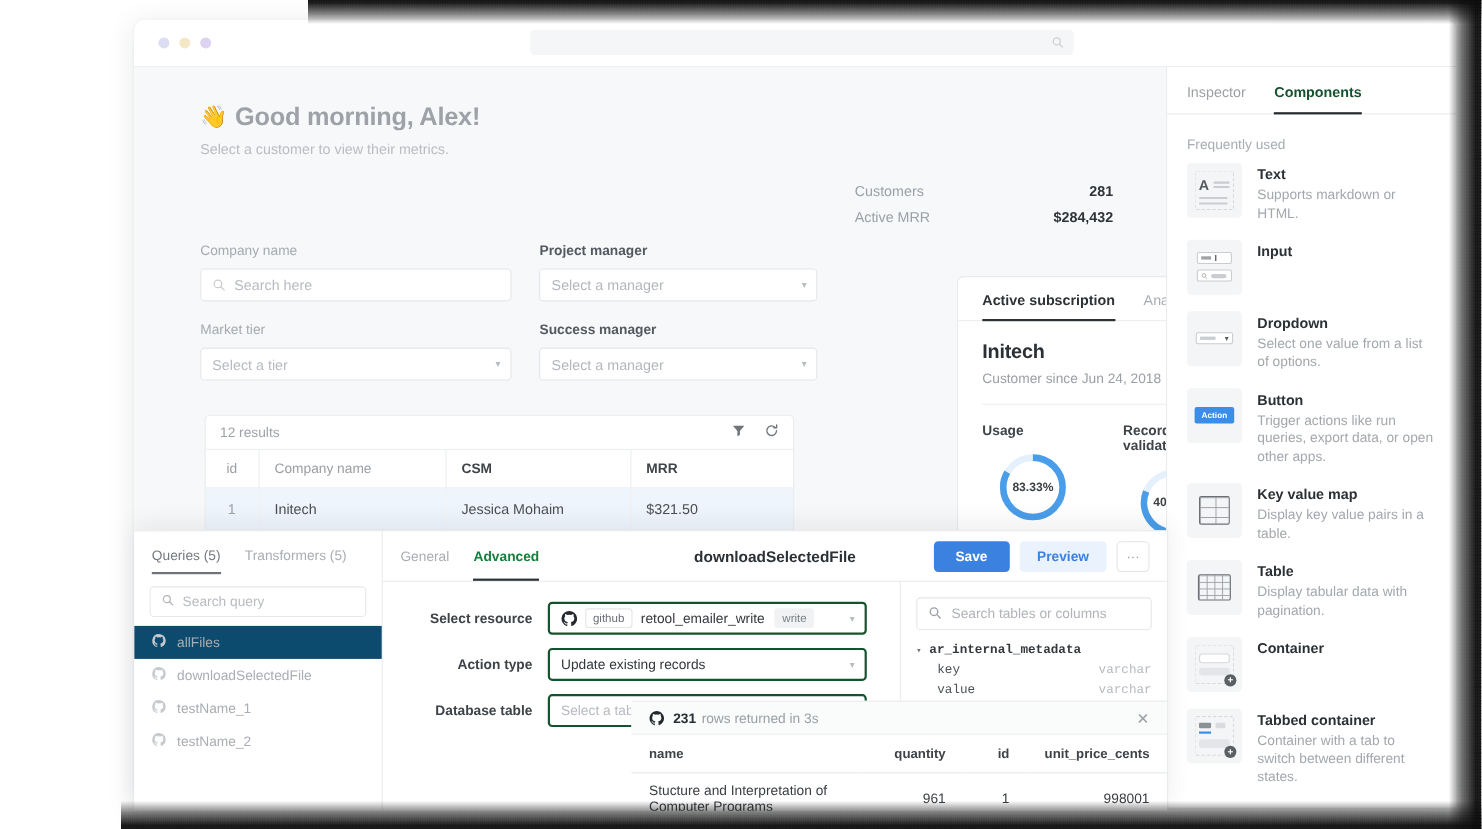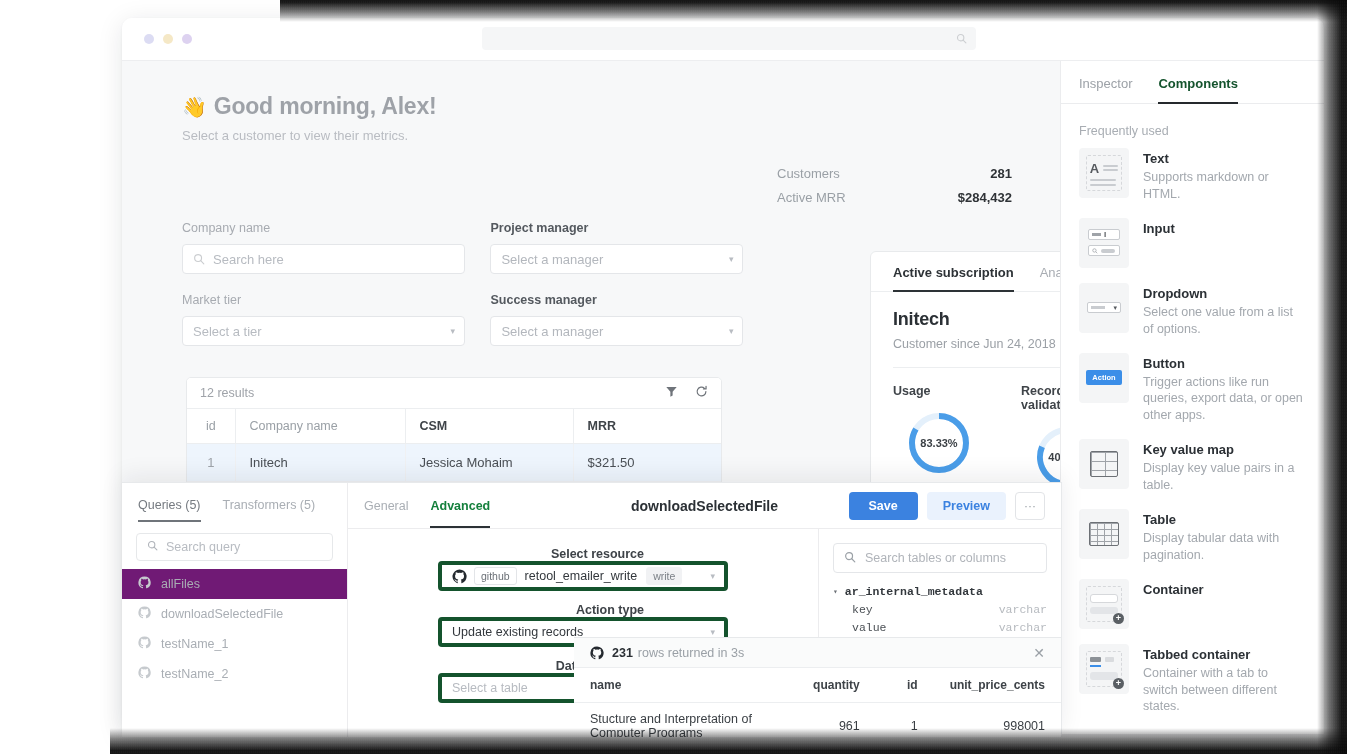--- a/index.html
+++ b/index.html
@@ -200,40 +200,40 @@
   .qleft { width: 226px; border-right:1px solid #ececee; }
   .qtabs { display:flex; gap: 22px; padding: 0 16px; }
   .qtab { font-size: 12.5px; color:#a9aeb4; padding: 15px 0 10px; position:relative; }
   .qtab.active { color:#757a80; }
   .qtab.active:after { content:""; position:absolute; left:0; right:0; bottom:0; height:2px; background:#6f747a; }
   .qsearch {
     margin: 11px 14px 8px; height: 28px; border:1px solid #e6e8ea; border-radius:4px;
     display:flex; align-items:center; gap: 8px; padding: 0 10px; font-size: 12.5px; color:#b8bcc2;
   }
   .qrow { display:flex; align-items:center; gap: 10px; padding: 7px 16px; font-size: 12.5px; color:#a9aeb4; }
-  .qrow.active { background:#701a75; }
+  .qrow.active { background:#0c4a6e; }
 
   .qmain { flex: 1; display:flex; flex-direction:column; position:relative; }
   .qhead { display:flex; align-items:center; padding: 0 16px; height: 45px; position:relative; }
   .qhtab { font-size: 12.5px; color:#a9aeb4; margin-right: 22px; position:relative; height:45px; display:flex; align-items:center; }
   .qhtab.active { color:#15803d; font-weight:700; }
   .qhtab.active:after { content:""; position:absolute; left:0; right:0; bottom:0; height:2px; background:#2c3136; }
   .qtitle { position:absolute; left:0; right:0; text-align:center; font-size: 14px; font-weight:700; color:#2b3035; pointer-events:none; }
   .qactions { margin-left:auto; display:flex; gap: 9px; align-items:center; z-index:2; }
   .btn-save { background:#3b82e0; color:#fff; font-size:12.5px; font-weight:700; padding: 7px 20px; border-radius:4px; border:none; }
   .btn-prev { background:#eaf2fd; color:#3b82e0; font-size:12.5px; font-weight:700; padding: 7px 16px; border-radius:4px; border:none; }
   .btn-more { width:30px; height:28px; border:1px solid #e2e4e7; border-radius:4px; color:#9aa0a6; font-size:12px;
     display:flex; align-items:center; justify-content:center; background:#fff; }
 
   .qcontent { display:flex; flex:1; border-top:1px solid #ececee; }
   .qform { width: 470px; padding: 18px 0 0 0; }
-  .qfrow { display:flex; align-items:center; margin-bottom: 12px; flex-direction: column; }
+  .qfrow { display:flex; align-items:center; margin-bottom: 12px; }
   .qflabel { width: 150px; text-align:right; padding-right: 14px; font-size: 12.5px; font-weight:700; color:#3e4348; }
   .qfctl {
-    width: 290px; height: 30px; border:4px solid #14532d; border-radius:4px; background:#fff;
+    width: 290px; height: 30px; border:2px solid #14532d; border-radius:4px; background:#fff;
     display:flex; align-items:center; padding: 0 10px; font-size: 12.5px; color:#33383d; position:relative;
   }
   .qfctl .ph { color:#b7bbc1; }
   .tag {
     font-size: 10.5px; color:#6b7076; border:1px solid #e3e5e8; border-radius:3px; padding: 2px 6px; margin: 0 8px 0 7px;
   }
   .tag.fill { background:#f1f2f4; border-color:#f1f2f4; color:#7b8087; margin: 0 0 0 9px; }
 
   .qschema { flex:1; border-left:1px solid #ececee; padding: 14px 14px 0; }
   .ssearch {

